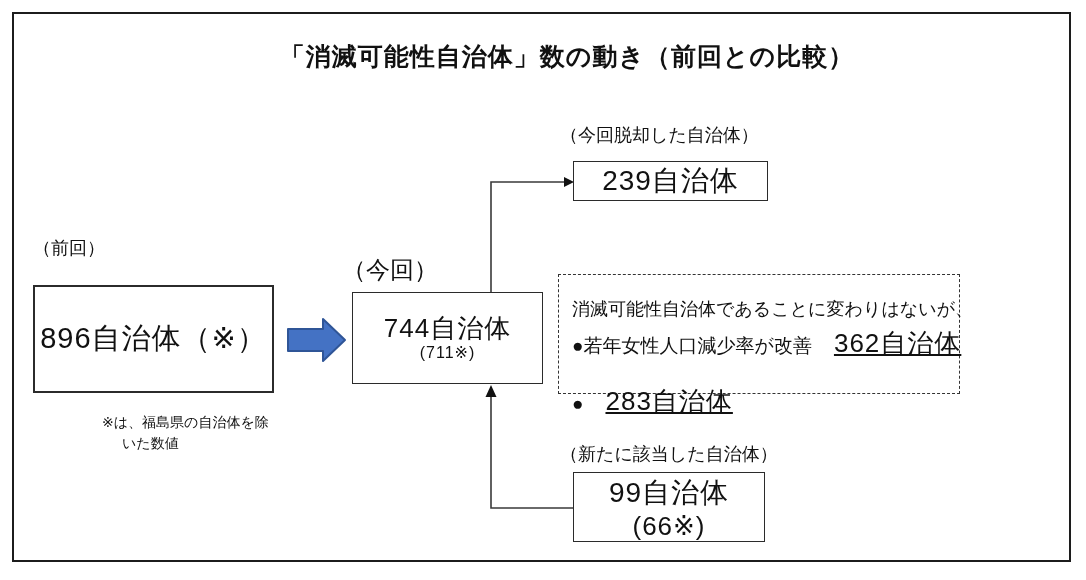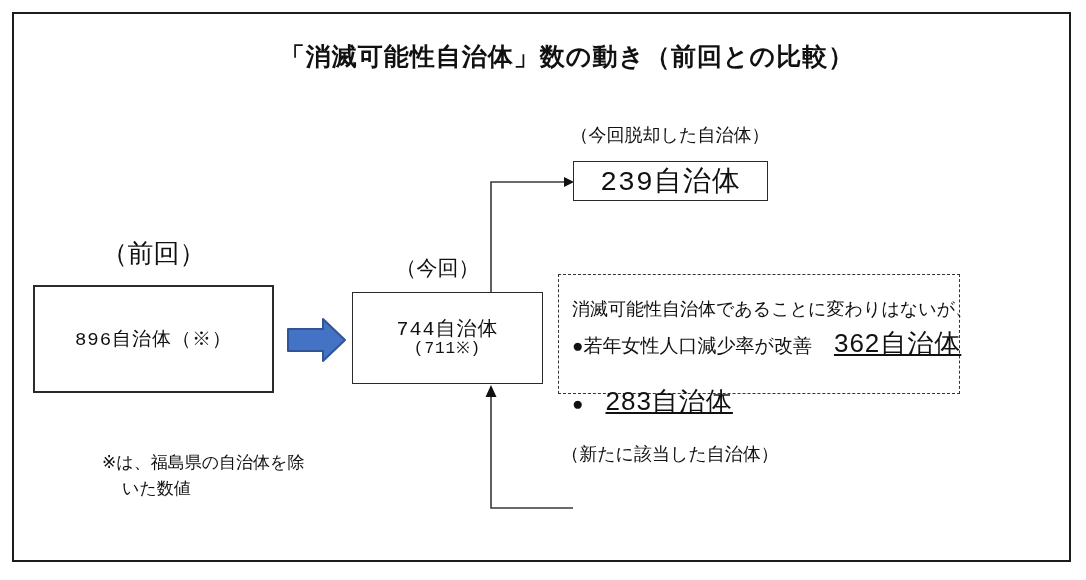--- a/index.html
+++ b/index.html
@@ -11,58 +11,58 @@
   .frame {
     position: absolute; left: 12px; top: 12px; width: 1059px; height: 550px;
     border: 2.5px solid #1c1c1c; background: #fff;
   }
 
   .title {
     position: absolute; left: 0; top: 40px; width: 1086px;
     text-align: center; font-size: 25px; font-weight: 600; letter-spacing: 1px; margin-left: 24px;
   }
 
-  .caption { position: absolute; text-align: center; white-space: nowrap; }
-  .caption.big   { font-size: 26px; }
-  .caption.mid   { font-size: 21px; }
+  .caption { position: absolute; text-align: left; white-space: nowrap; }
+  .caption.big   { font-size: 18px; }
+  .caption.mid   { font-size: 24px; }
   .caption.small { font-size: 18px; }
 
   .node {
     position: absolute; background: #fff; border: 2px solid #2b2b2b;
     display: flex; flex-direction: column; align-items: center; justify-content: center;
-    text-align: center; white-space: nowrap; font-family: Liberation Mono, monospace;
+    text-align: center; white-space: nowrap;
   }
   .node .v1 { font-size: 28px; letter-spacing: 1px; }
   .node .v2 { font-size: 16px; letter-spacing: 1px; line-height: 1.1; }
 
   .box-previous { left: 33px;  top: 285px; width: 241px; height: 108px; }
-  .box-previous .v1 { font-size: 19px; }
+  .box-previous .v1 { font-size: 29px; }
   .box-current  { left: 352px; top: 292px; width: 191px; height: 92px;  border-width: 1.5px; }
-  .box-current .v1 { font-size: 20px; line-height: 1.15; }
+  .box-current .v1 { font-size: 26px; line-height: 1.15; }
   .box-escaped  { left: 573px; top: 161px; width: 195px; height: 40px;  border-width: 1.5px; }
   .box-new      { left: 573px; top: 472px; width: 192px; height: 70px;  border-width: 1.5px; }
   .box-new .v2  { font-size: 26px; }
 
   .lbl-previous { left: 33px;  top: 236px; width: 241px; }
   .lbl-current  { left: 342px; top: 254px; width: 191px; }
   .lbl-escaped  { left: 560px; top: 123px; width: 220px; }
   .lbl-new      { left: 560px; top: 442px; width: 220px; }
 
   .dashed-box {
     position: absolute; left: 558px; top: 274px; width: 402px; height: 120px;
     border: 1.5px dashed #333; background: #fff; padding: 22px 0 0 13px; white-space: nowrap;
   }
   .dashed-box .intro { font-size: 18px; }
   .bullet-row { display: flex; align-items: baseline; margin-top: 5px; }
   .bullet-row.second { margin-top: 23px; }
   .bullet-row .blabel { font-size: 19px; }
   .bullet-row .bvalue { font-size: 26px; letter-spacing: 1px; margin-left: 22px; text-decoration: underline; }
 
   .note {
-    position: absolute; left: 102px; top: 450px; font-size: 17px; line-height: 1.5;
+    position: absolute; left: 102px; top: 412px; font-size: 14px; line-height: 1.5;
     white-space: nowrap;
   }
   .note .indent { padding-left: 20px; }
 
   svg.overlay { position: absolute; left: 0; top: 0; pointer-events: none; }
 </style>
 </head>
 <body>
 
 <div class="stage">
@@ -112,14 +112,18 @@
       <span class="bvalue">283自治体</span>
     </div>
   </div>
 
   <div class="note">
     <div>※は、福島県の自治体を除</div>
     <div class="indent">いた数値</div>
   </div>
 
   <div class="caption small lbl-new">（新たに該当した自治体）</div>
+  <div class="node box-new">
+    <div class="v1">99自治体</div>
+    <div class="v2">(66※)</div>
+  </div>
 
 </div>
 
 </body></html>

